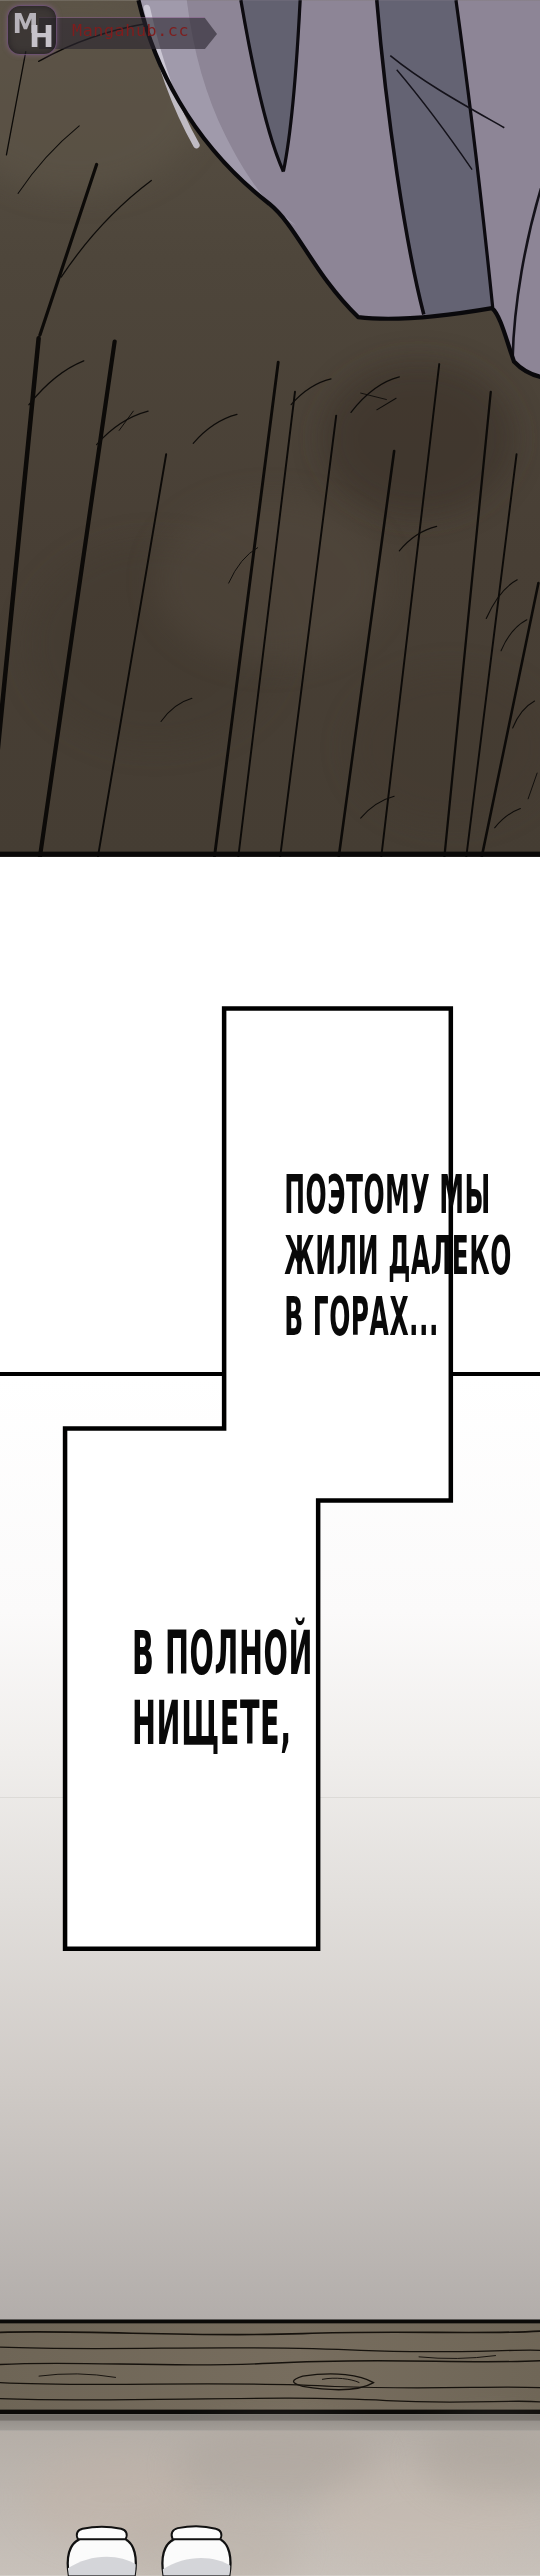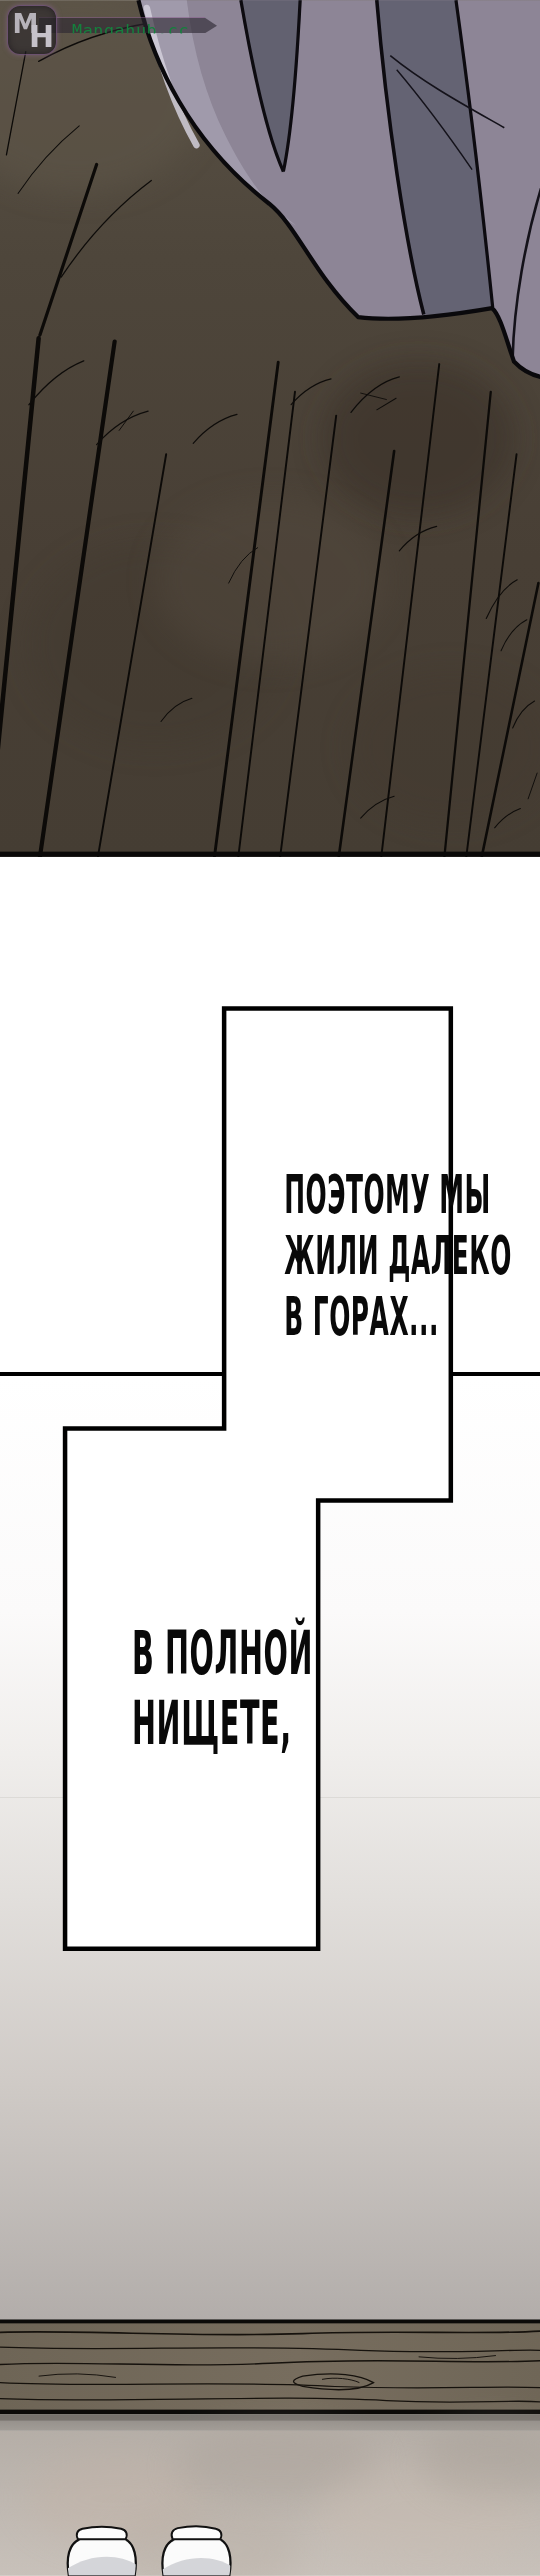--- a/index.html
+++ b/index.html
@@ -5,25 +5,25 @@
   html,body{margin:0;padding:0;background:#ffffff;}
   .page{
     position:relative;width:541px;height:2576px;margin:0 auto;
     background:#ffffff;overflow:hidden;
     font-family:"DejaVu Sans","Liberation Sans",sans-serif;
   }
   svg{display:block;}
 
   
   .wm-banner{
-    position:absolute;left:39px;top:17.4px;width:178px;height:16px;
+    position:absolute;left:39px;top:17.4px;width:178px;height:32px;
     background:rgba(44,38,48,.62);
     border-top:1.9px solid rgba(196,130,200,.65);
     clip-path:polygon(0 0,93% 0,100% 52%,93% 100%,0 100%);
-    color:#15803d;font-family:"DejaVu Sans Mono","Liberation Mono",monospace;
+    color:#7f1d1d;font-family:"DejaVu Sans Mono","Liberation Mono",monospace;
     font-size:16.7px;line-height:24.5px;padding-left:33px;box-sizing:border-box;
     letter-spacing:0.6px;z-index:6;
   }
   .wm-logo{
     position:absolute;left:7px;top:4.5px;width:48px;height:48px;
     border-radius:13px;background:rgba(40,36,42,.6);
     border:1.9px solid rgba(150,105,160,.55);
     box-shadow:0 0 5.2px rgba(150,105,160,.5), inset 0 0 6.4px rgba(20,16,22,.6);
     z-index:7;overflow:hidden;
   }

